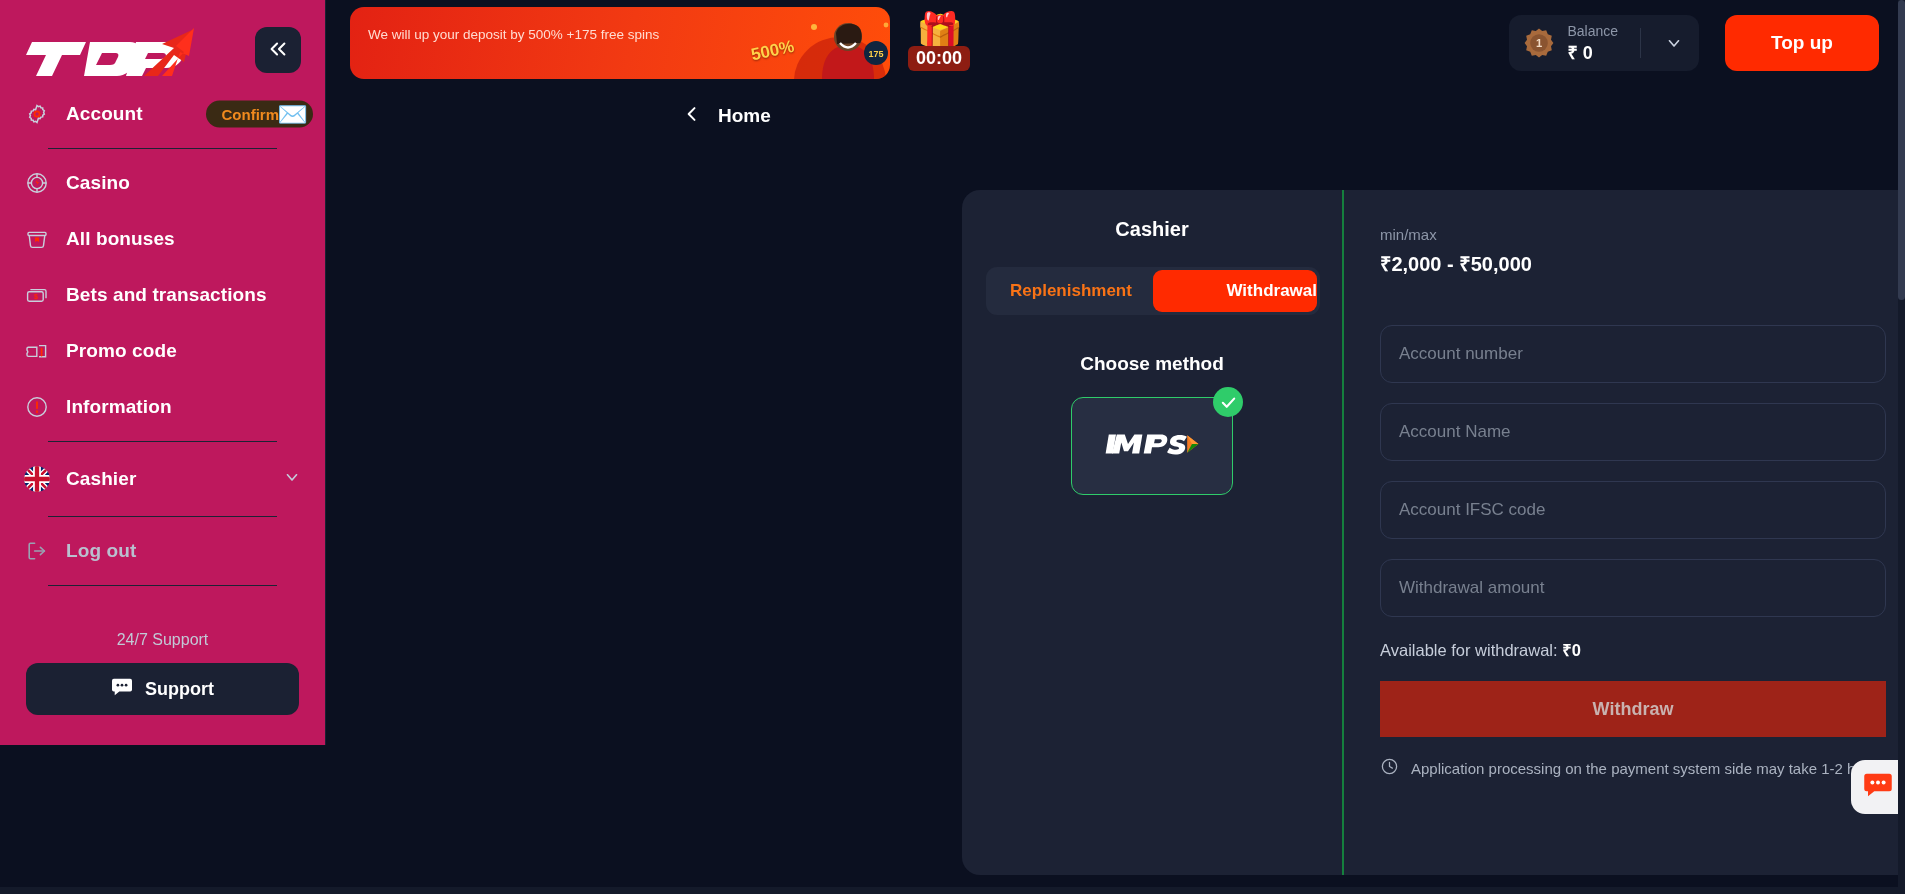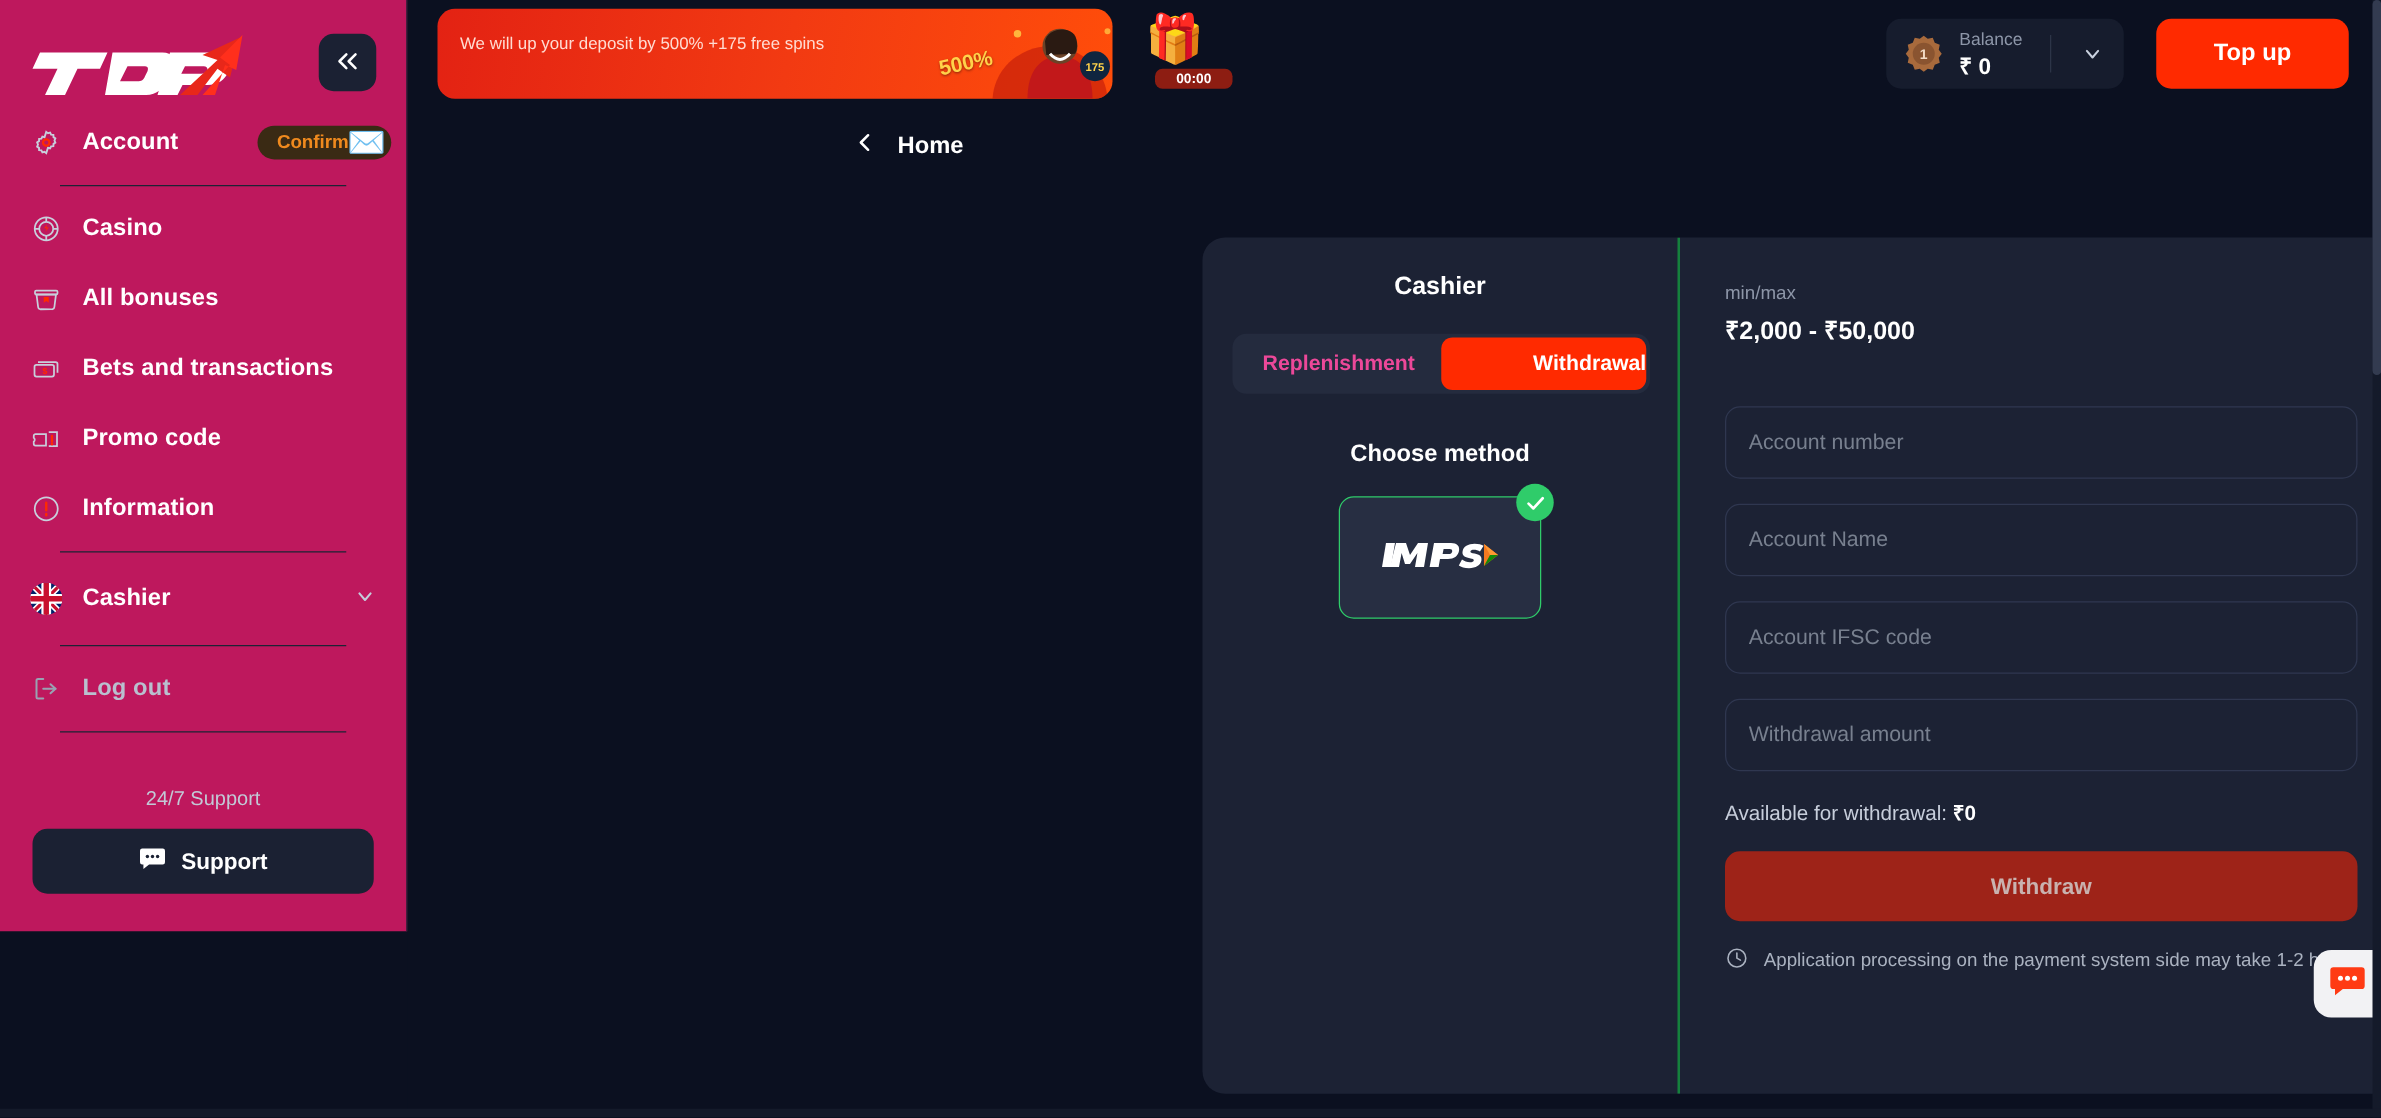--- a/index.html
+++ b/index.html
@@ -84,22 +84,22 @@
     background: #ffd24a; color: #5a2a00; font-size: 15px; font-weight: 800;
     padding: 2px 9px; border-radius: 5px;
   }
   .promo-sub { color: #ffdcd2; font-size: 13.5px; margin-top: 7px; }
   .promo-art { position: absolute; right: 0; top: 0; width: 200px; height: 72px; }
   .p500 { position: absolute; right: 96px; top: 34px; transform: rotate(-12deg); color: #ffd24a; font-size: 17px; font-weight: 800; text-shadow: 0 1px 2px rgba(0,0,0,.4); }
 
   .gift { position: relative; width: 62px; height: 72px; flex-shrink: 0; cursor: pointer; }
   .gift .g { position: absolute; left: 8px; top: 6px; font-size: 38px; line-height: 1; }
   .gift .timer {
-    position: absolute; left: 16px; bottom: 8px; width: 62px; text-align: center;
-    background: #8d1d12; color: #fff; font-size: 11px; font-weight: 700;
+    position: absolute; left: 0; bottom: 8px; width: 62px; text-align: center;
+    background: #8d1d12; color: #fff; font-size: 18px; font-weight: 700;
     border-radius: 6px; padding: 2px 0;
   }
 
   .top-right { margin-left: auto; display: flex; align-items: center; gap: 26px; padding-right: 26px; }
   .balance {
     height: 56px; border-radius: 12px; background: #161c2d;
     display: flex; align-items: center; padding: 0 4px 0 14px; gap: 12px; cursor: pointer;
   }
   .coin { width: 32px; height: 32px; flex-shrink: 0; }
   .bal-text .bl { color: #8d96a8; font-size: 14px; }
@@ -123,21 +123,21 @@
     display: flex; overflow: hidden;
   }
   .cash-left { width: 382px; border-right: 2px solid #15803d; padding: 28px 24px 0 24px; }
   .cash-title { text-align: center; color: #fff; font-size: 20px; font-weight: 800; }
   .tabs {
     margin: 26px auto 0 auto; width: 334px; height: 48px;
     background: #242b3e; border-radius: 11px; display: flex; padding: 3px;
   }
   .tab {
     flex: 1; border-radius: 9px; border: none; cursor: pointer; background: transparent;
-    color: #ec4899; font-size: 17px; font-weight: 700;
+    color: #f97316; font-size: 17px; font-weight: 700;
   }
   .tab.active { background: #ff2a00; color: #fff; font-weight: 800; text-align: right; }
   .choose-title { text-align: center; color: #fff; font-size: 19px; font-weight: 700; margin-top: 38px; }
   .method-row { display: flex; justify-content: center; margin-top: 22px; }
   .method-card {
     position: relative; width: 162px; height: 98px; border-radius: 12px;
     background: #272e42; border: 1.6px solid #2fcc6a;
     display: flex; align-items: center; justify-content: center; cursor: pointer;
   }
   .method-check {
@@ -152,21 +152,21 @@
     width: 100%; height: 58px; margin-top: 20px;
     background: transparent; border: 1px solid #2f3750; border-radius: 12px;
     padding: 0 18px; color: #e6eaf2; font-size: 17px;
     font-family: "Liberation Sans", sans-serif; outline: none;
   }
   .field::placeholder { color: #78808f; }
   #field-acctnum { margin-top: 48px; }
   .avail { margin-top: 21px; color: #c7cedb; font-size: 16.5px; }
   .avail b { color: #fff; font-weight: 800; }
   .withdraw-btn {
-    width: 100%; height: 56px; margin-top: 20px; border: none; border-radius: 12px;
+    width: 100%; height: 56px; margin-top: 20px; border: none; border-radius: 0;
     background: #9e2318; color: #c9b2af; font-size: 18px; font-weight: 800; cursor: pointer;
     font-family: "Liberation Sans", sans-serif;
   }
   .note { display: flex; align-items: center; gap: 12px; margin-top: 20px; color: #aab2c0; font-size: 15px; }
 
   
   .chat-fab {
     position: absolute; right: 0; bottom: 80px;
     width: 54px; height: 54px; background: #f2f2f4;
     border-radius: 14px 0 0 14px; cursor: pointer;

